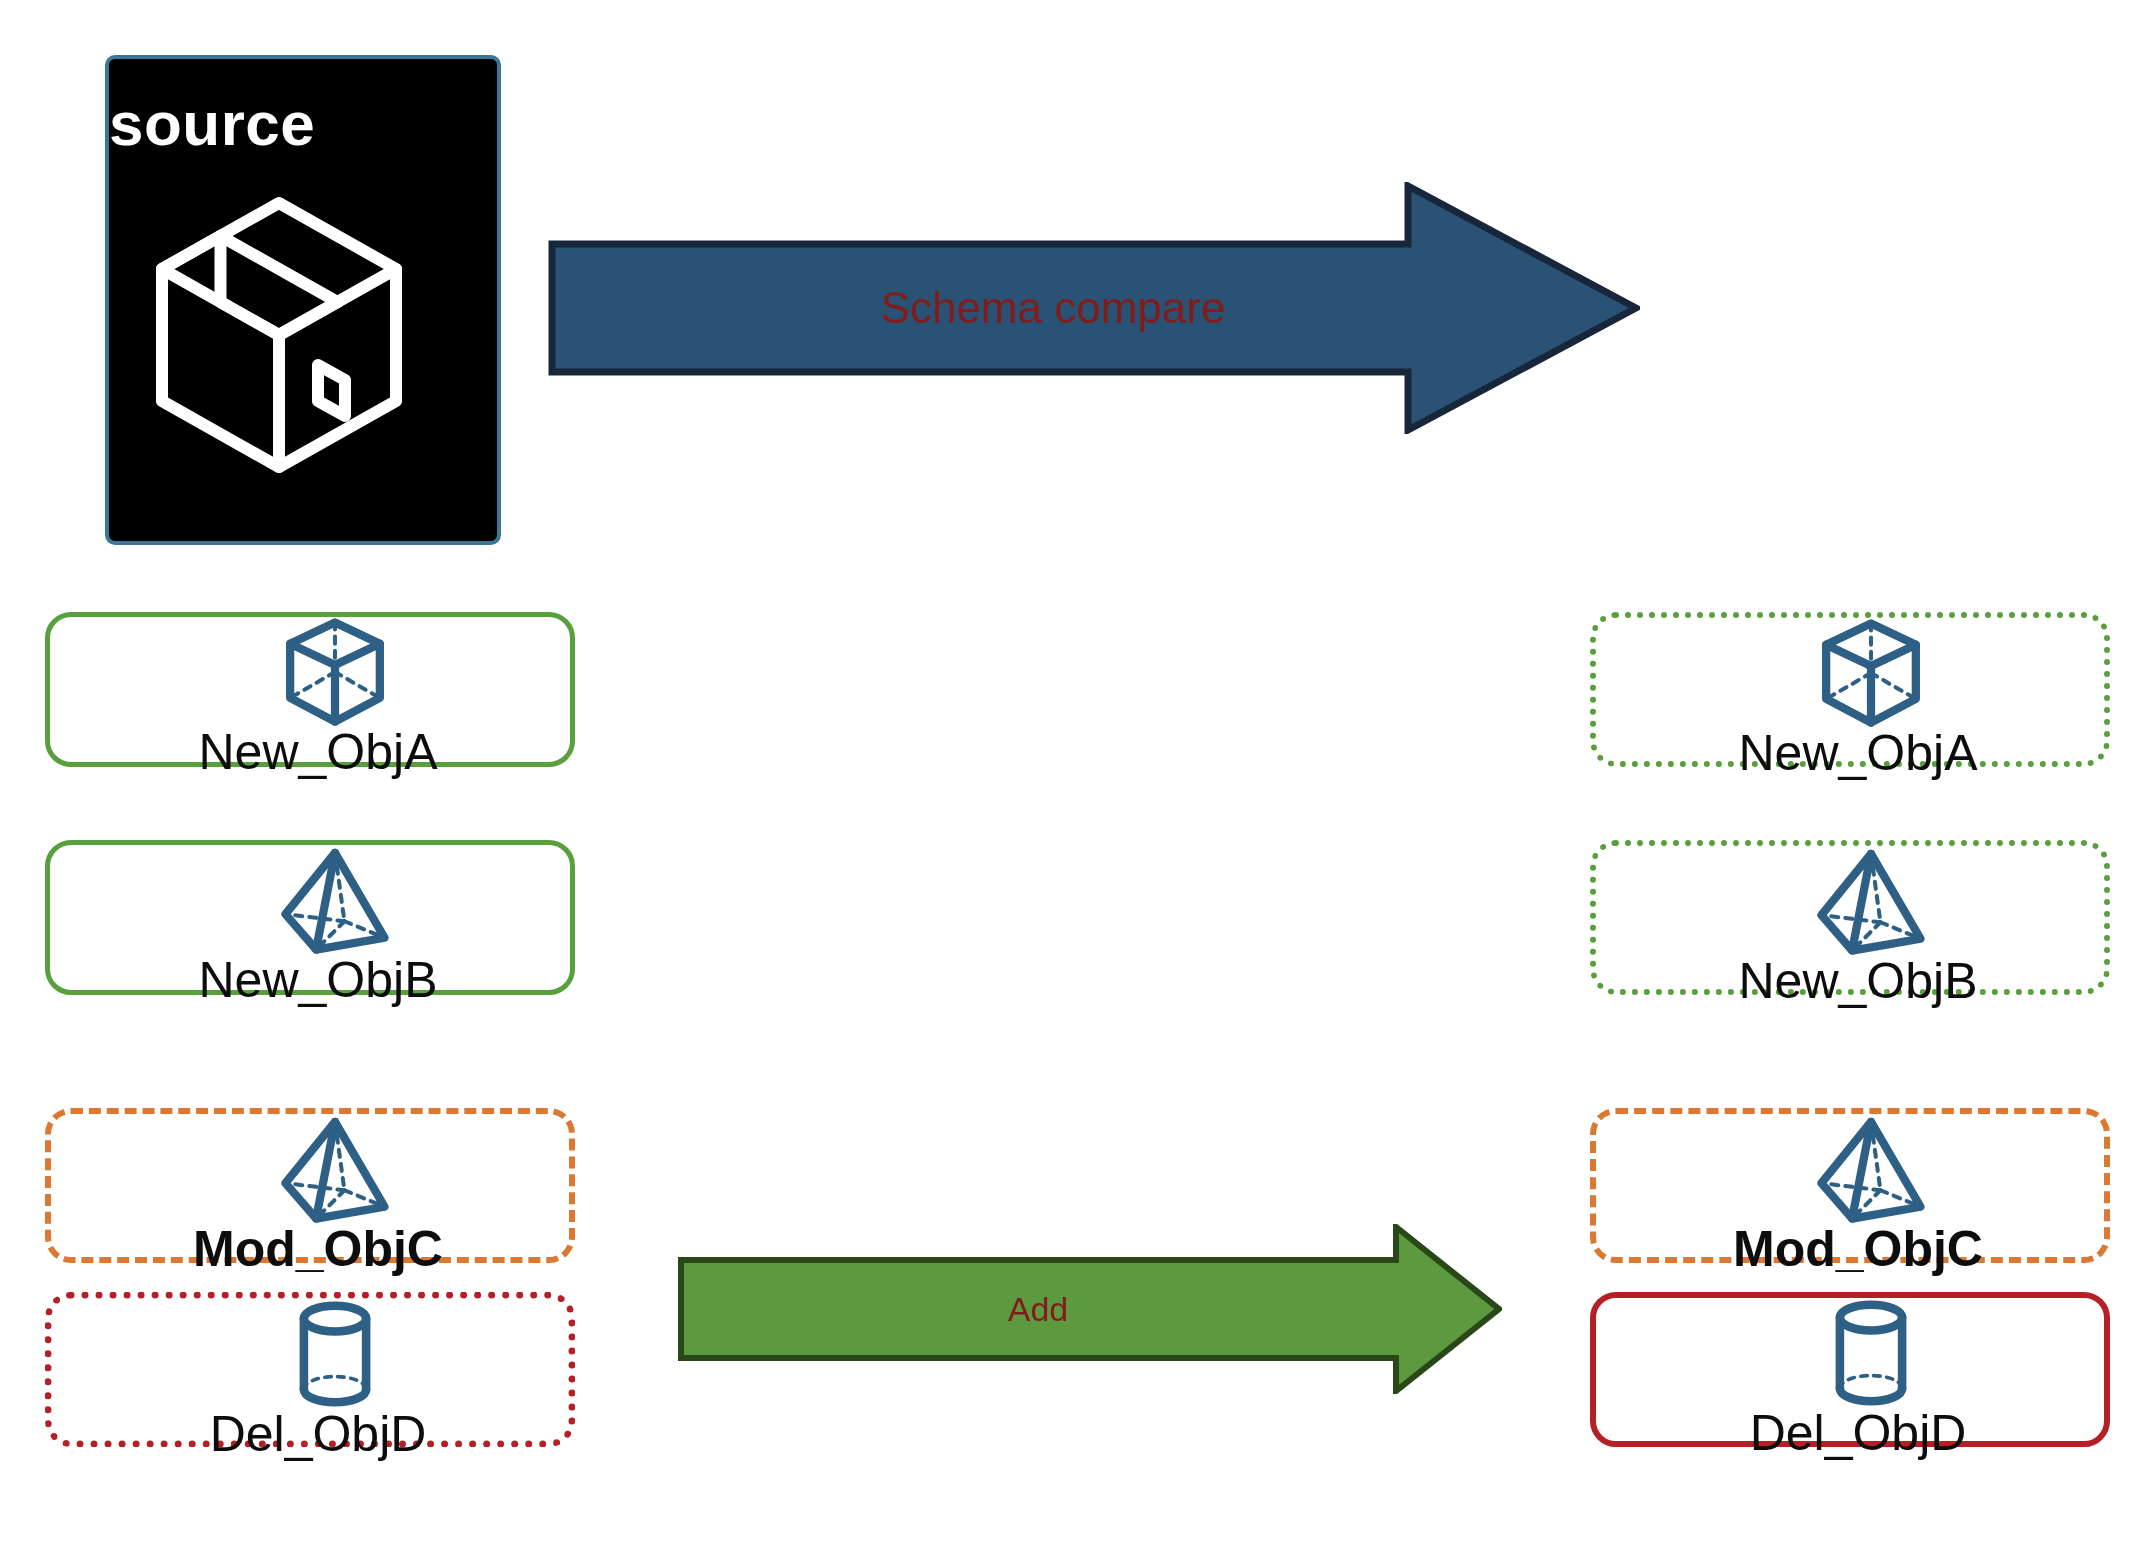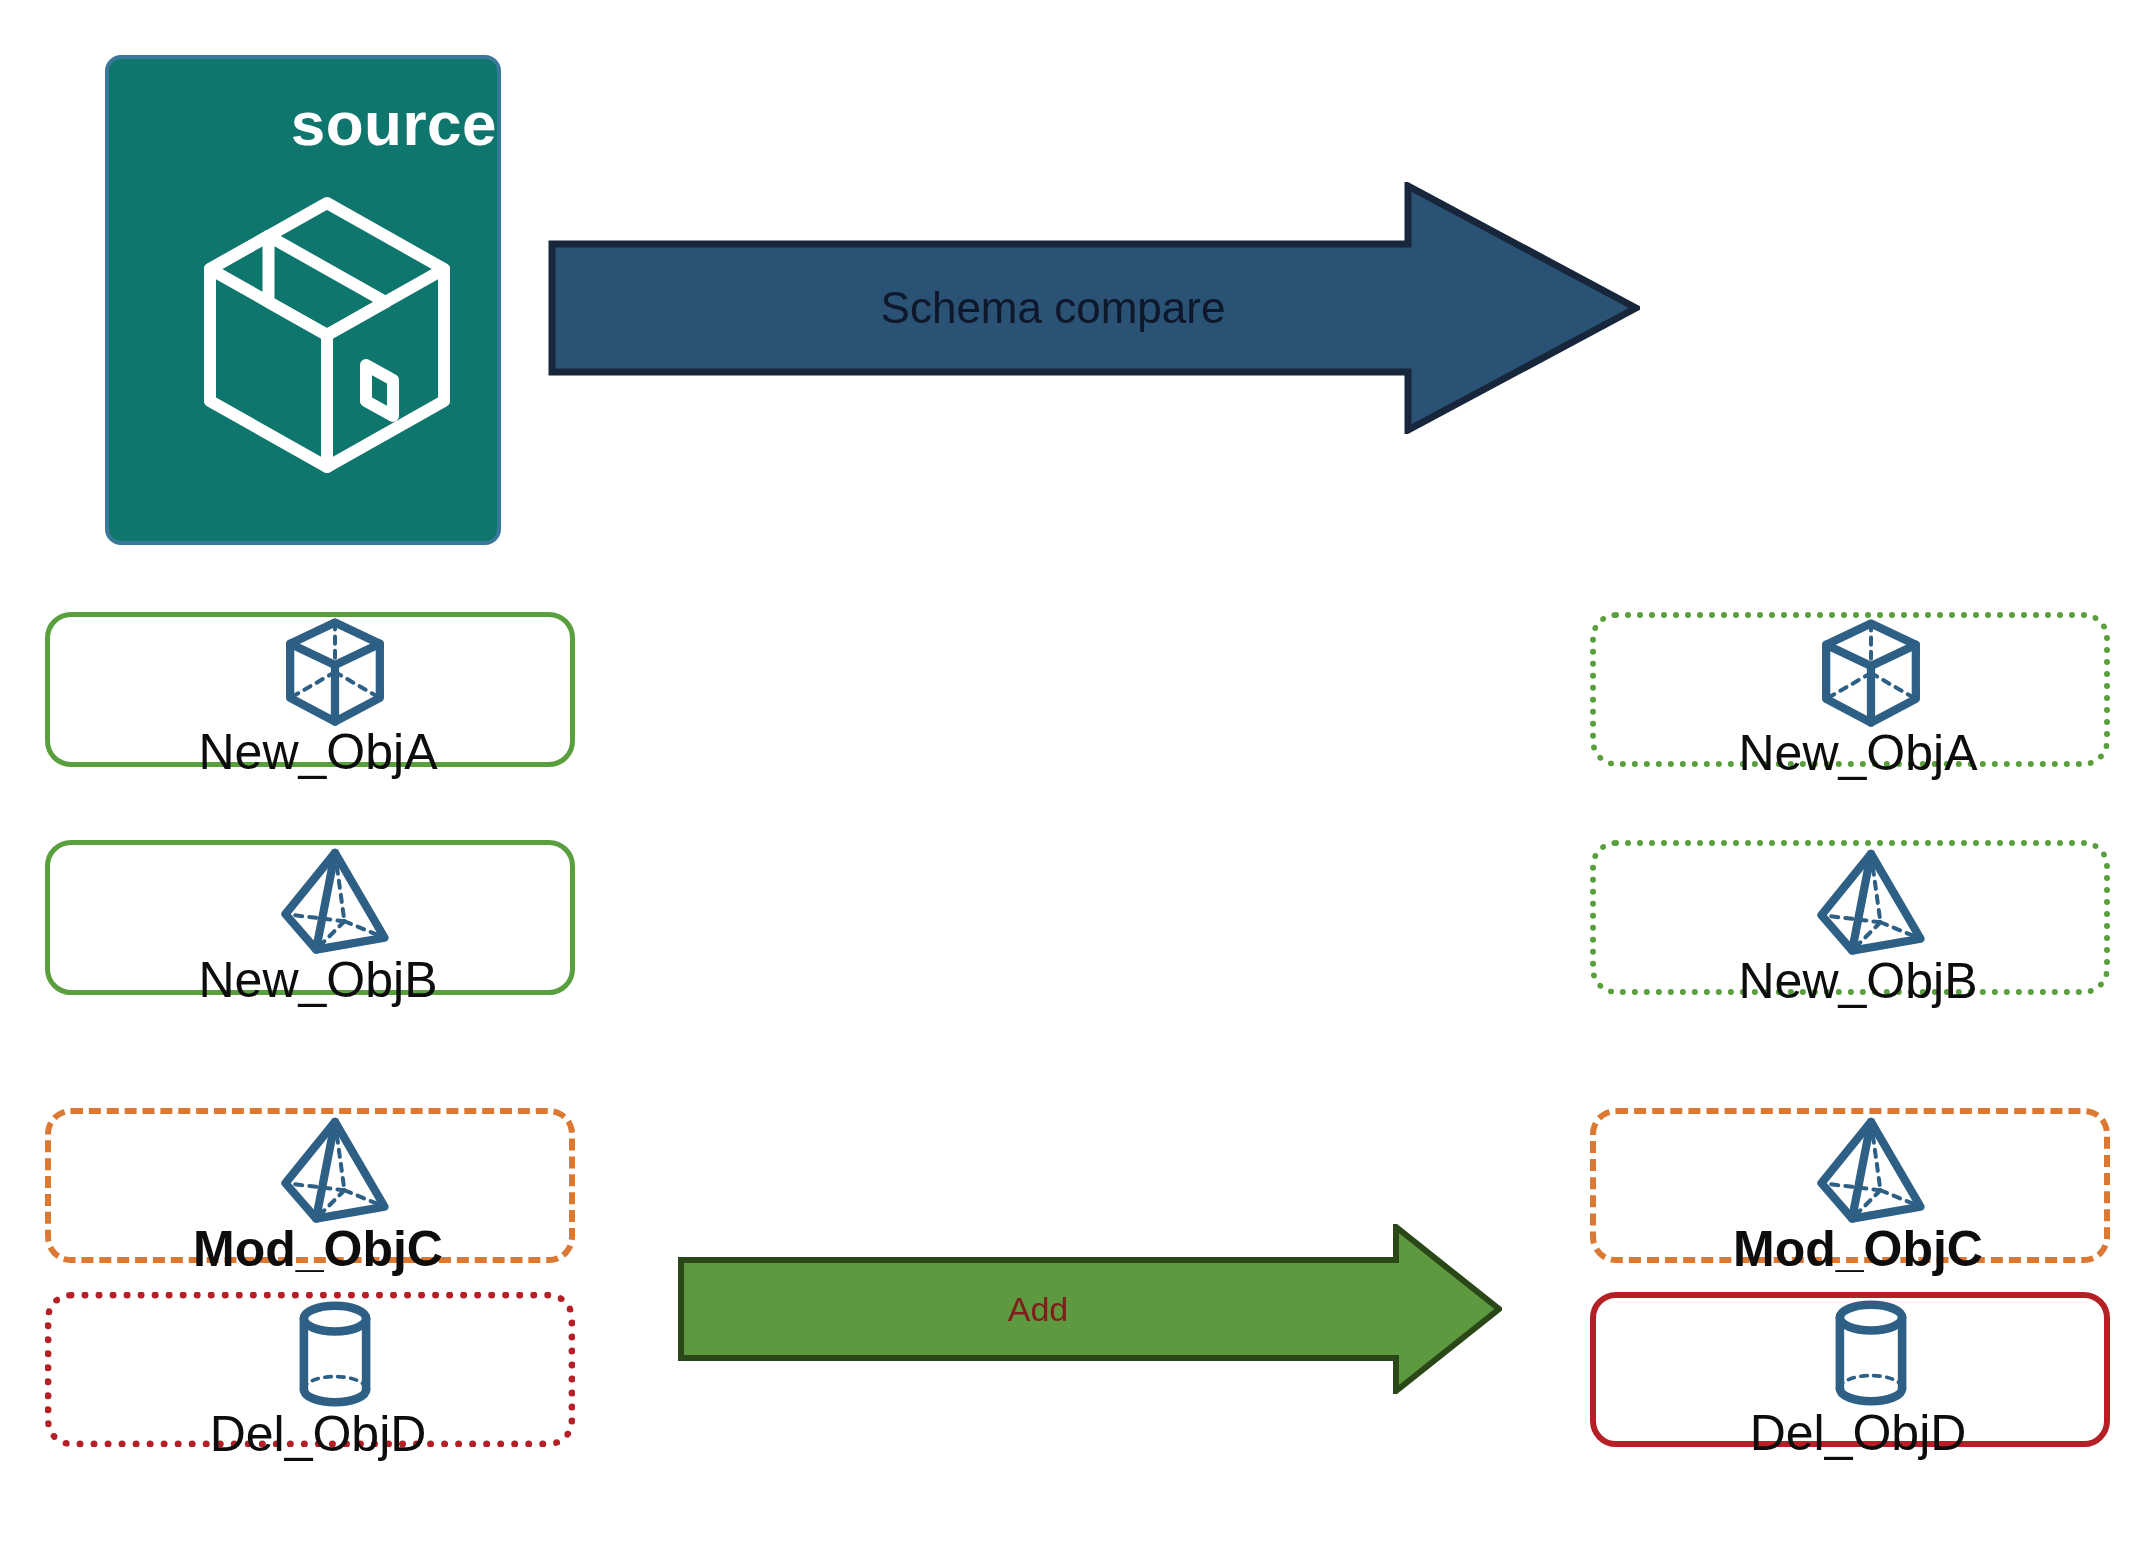--- a/index.html
+++ b/index.html
@@ -5,25 +5,25 @@
   html,body{margin:0;padding:0;background:#ffffff;}
   body{width:2150px;height:1550px;position:relative;overflow:hidden;
        font-family:"Liberation Sans", sans-serif;}
 
   .stage{position:absolute;left:0;top:0;width:2150px;height:1550px;}
 
   
   .endpoint{
     position:absolute;
     width:396px;height:490px;
-    border-radius:16px;
-    background:#0f766e;
+    border-radius:10px;
+    background:#000000;
     border:4px solid #3a7899;
     box-sizing:border-box;
-    display:flex;flex-direction:column;align-items:flex-end;
+    display:flex;flex-direction:column;align-items:flex-start;
   }
   #endpoint-source{left:105px;top:55px;}
   #endpoint-target{left:1675px;top:55px;}
   .endpoint-title{
     margin-top:34px;
     color:#ffffff;
     font-size:62px;
     font-weight:bold;
     letter-spacing:.5px;
     line-height:1;
@@ -38,21 +38,21 @@
   #schema-arrow{
     position:absolute;
     left:548px;top:182px;
     width:1092px;height:252px;
   }
   #schema-arrow-label{
     position:absolute;
     left:548px;top:182px;
     width:1010px;height:252px;
     display:flex;align-items:center;justify-content:center;
-    color:#0f172a;font-size:44px;
+    color:#7f1d1d;font-size:44px;
     pointer-events:none;
   }
 
   
   .row{position:absolute;left:0;width:2150px;height:170px;}
   #row-0{top:612px;}
   #row-1{top:840px;}
   #row-2{top:1108px;font-weight:bold;}
   #row-3{top:1292px;}
 

